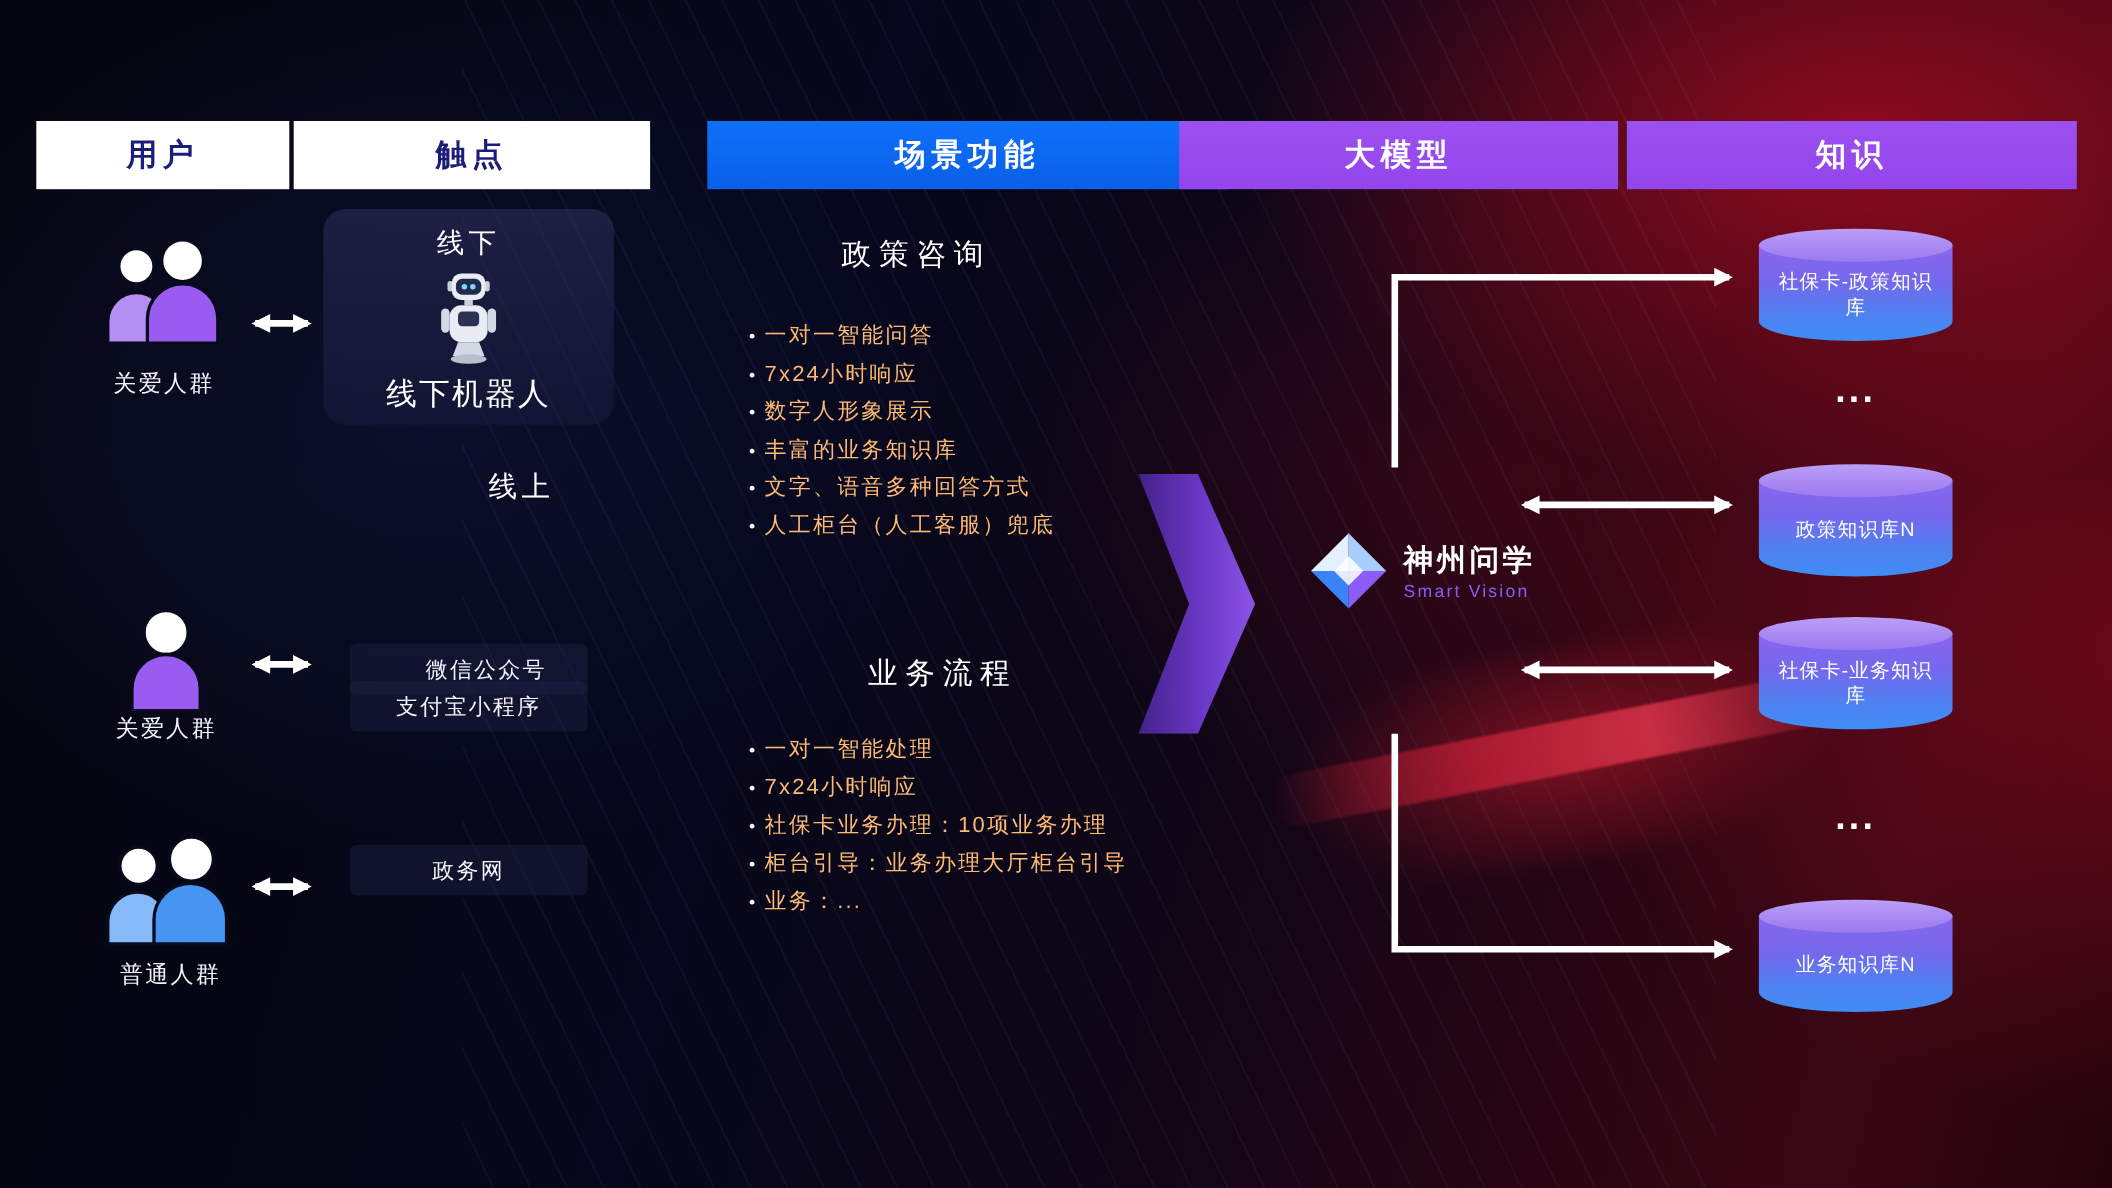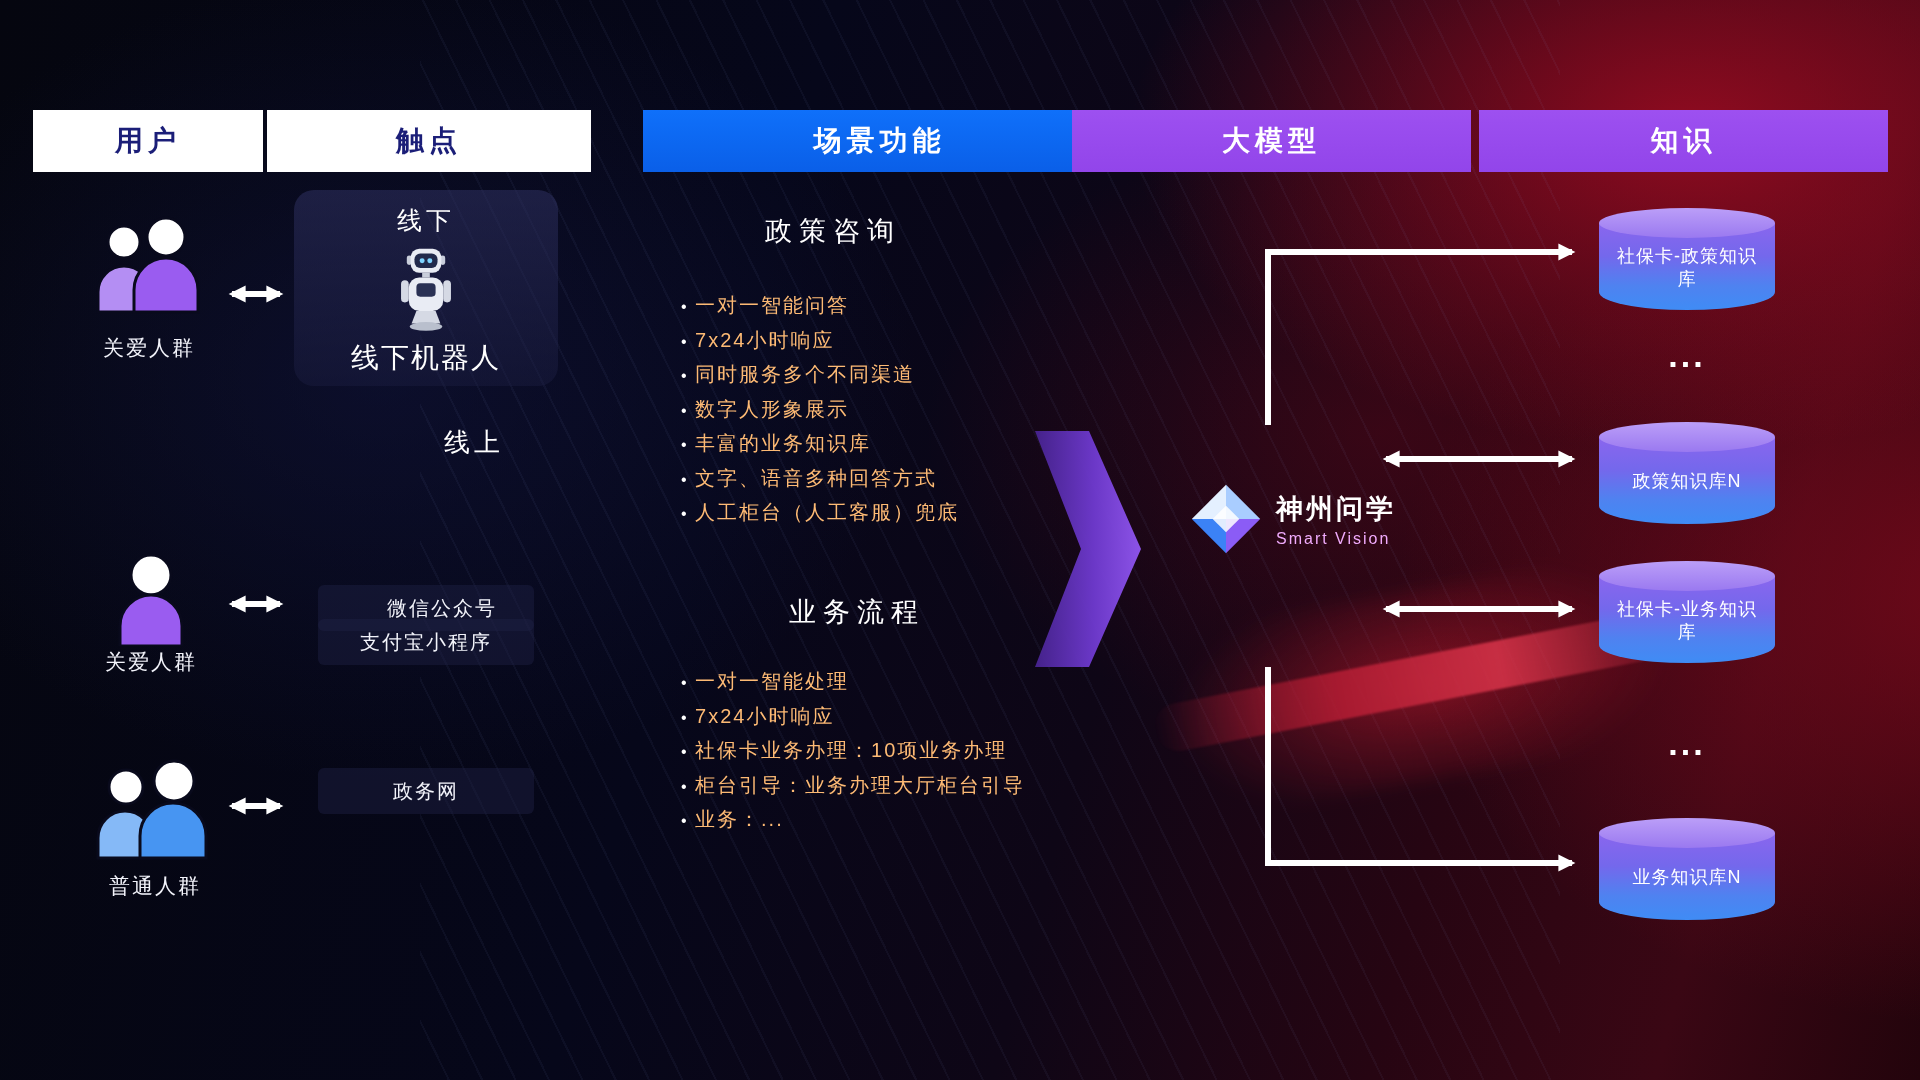--- a/index.html
+++ b/index.html
@@ -52,21 +52,21 @@
   .scn-title { position:absolute; transform:translate(-50%,-50%); font-size:27px; letter-spacing:7px;
     color:#fff; white-space:nowrap; }
   .scn-list { position:absolute; list-style:none; }
   .scn-list li { font-size:20px; line-height:32.5px; letter-spacing:2px; color:#fdba74; white-space:nowrap; }
   .scn-list li::before { content:"•  "; color:#fff; font-size:16px; }
 
   
   .big-arrow { position:absolute; left:1035px; top:431px; }
   .logo-wrap { position:absolute; left:1188px; top:481px; display:flex; align-items:center; gap:12px; }
   .logo-name { font-size:27px; font-weight:bold; letter-spacing:3px; }
-  .logo-sub  { font-size:16px; letter-spacing:2px; color:#f0abfc; margin-top:3px; }
+  .logo-sub  { font-size:16px; letter-spacing:2px; color:#8b5cf6; margin-top:3px; }
 
   
   .cyl { position:absolute; width:176px; height:102px; }
   .cyl-side { position:absolute; left:0; right:0; top:15px; bottom:0;
     border-radius:0 0 50% 50% / 0 0 18px 18px;
     background:linear-gradient(180deg, var(--cylinder-purple,#8a66ee) 0%, #7468ec 38%, #4f82f0 72%, var(--cylinder-blue,#3f8cf5) 100%); }
   .cyl-top { position:absolute; left:0; right:0; top:0; height:30px; border-radius:50%;
     background:linear-gradient(180deg,#bb9ef8,#9a79f0); }
   .cyl-label { position:absolute; inset:0; padding:24px 14px 6px 14px; display:flex; align-items:center;
     justify-content:center; text-align:center; font-size:18px; line-height:1.3; letter-spacing:1px; color:#fff; }
@@ -150,21 +150,20 @@
 
   <div class="tp-online-title">线上</div>
   <div class="tp-pill" style="top:608px;padding-left:32px;">微信公众号</div>
   <div class="tp-pill" style="top:642px;">支付宝小程序</div>
   <div class="tp-pill" style="top:791px;">政务网</div>
 
   <div class="scn-title" style="left:833px; top:231px;">政策咨询</div>
   <ul class="scn-list" style="left:681px; top:289px;">
     <li>一对一智能问答</li>
     <li>7x24小时响应</li>
-    <li>同时服务多个不同渠道</li>
     <li>数字人形象展示</li>
     <li>丰富的业务知识库</li>
     <li>文字、语音多种回答方式</li>
     <li>人工柜台（人工客服）兜底</li>
   </ul>
 
   <div class="scn-title" style="left:857px; top:612px;">业务流程</div>
   <ul class="scn-list" style="left:681px; top:665px;">
     <li>一对一智能处理</li>
     <li>7x24小时响应</li>

